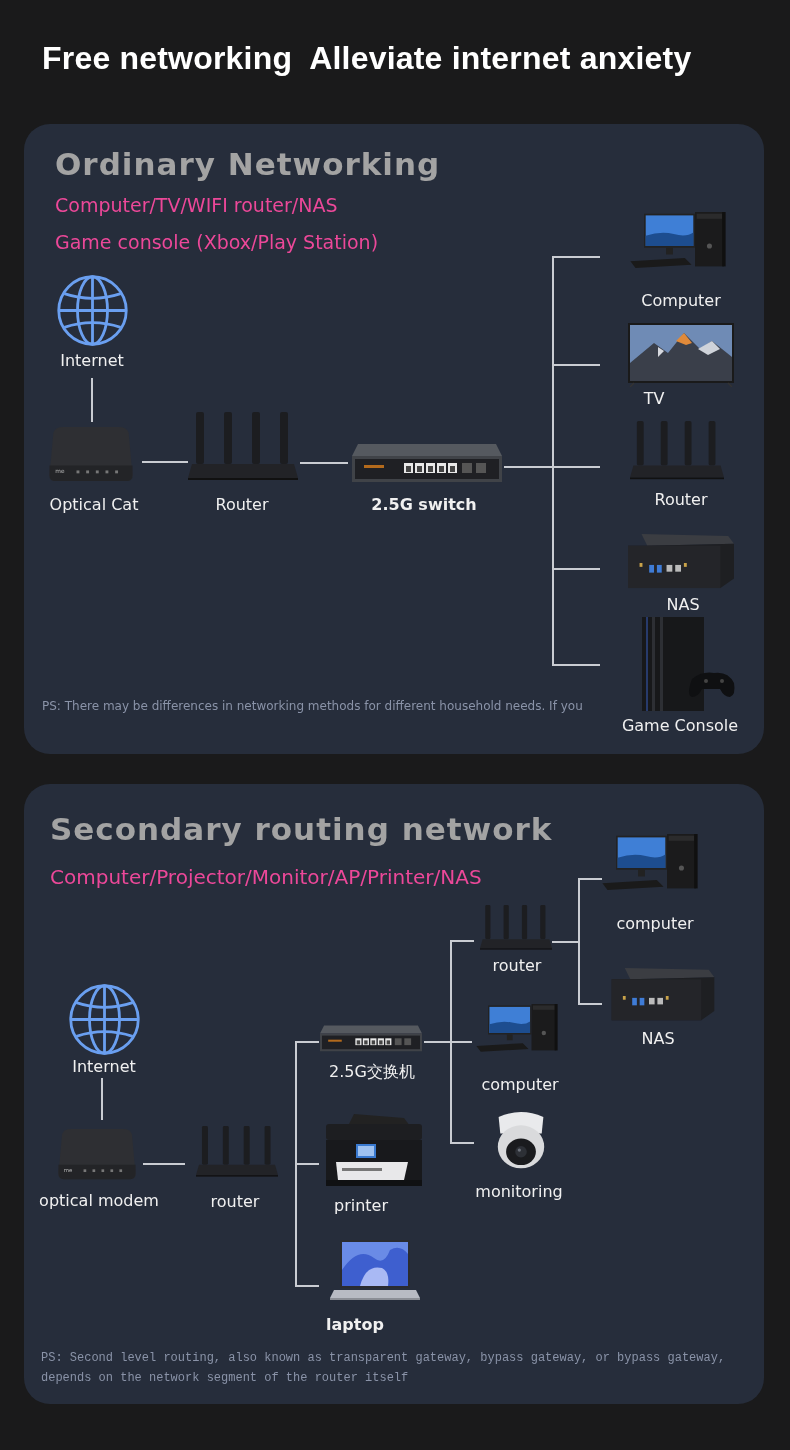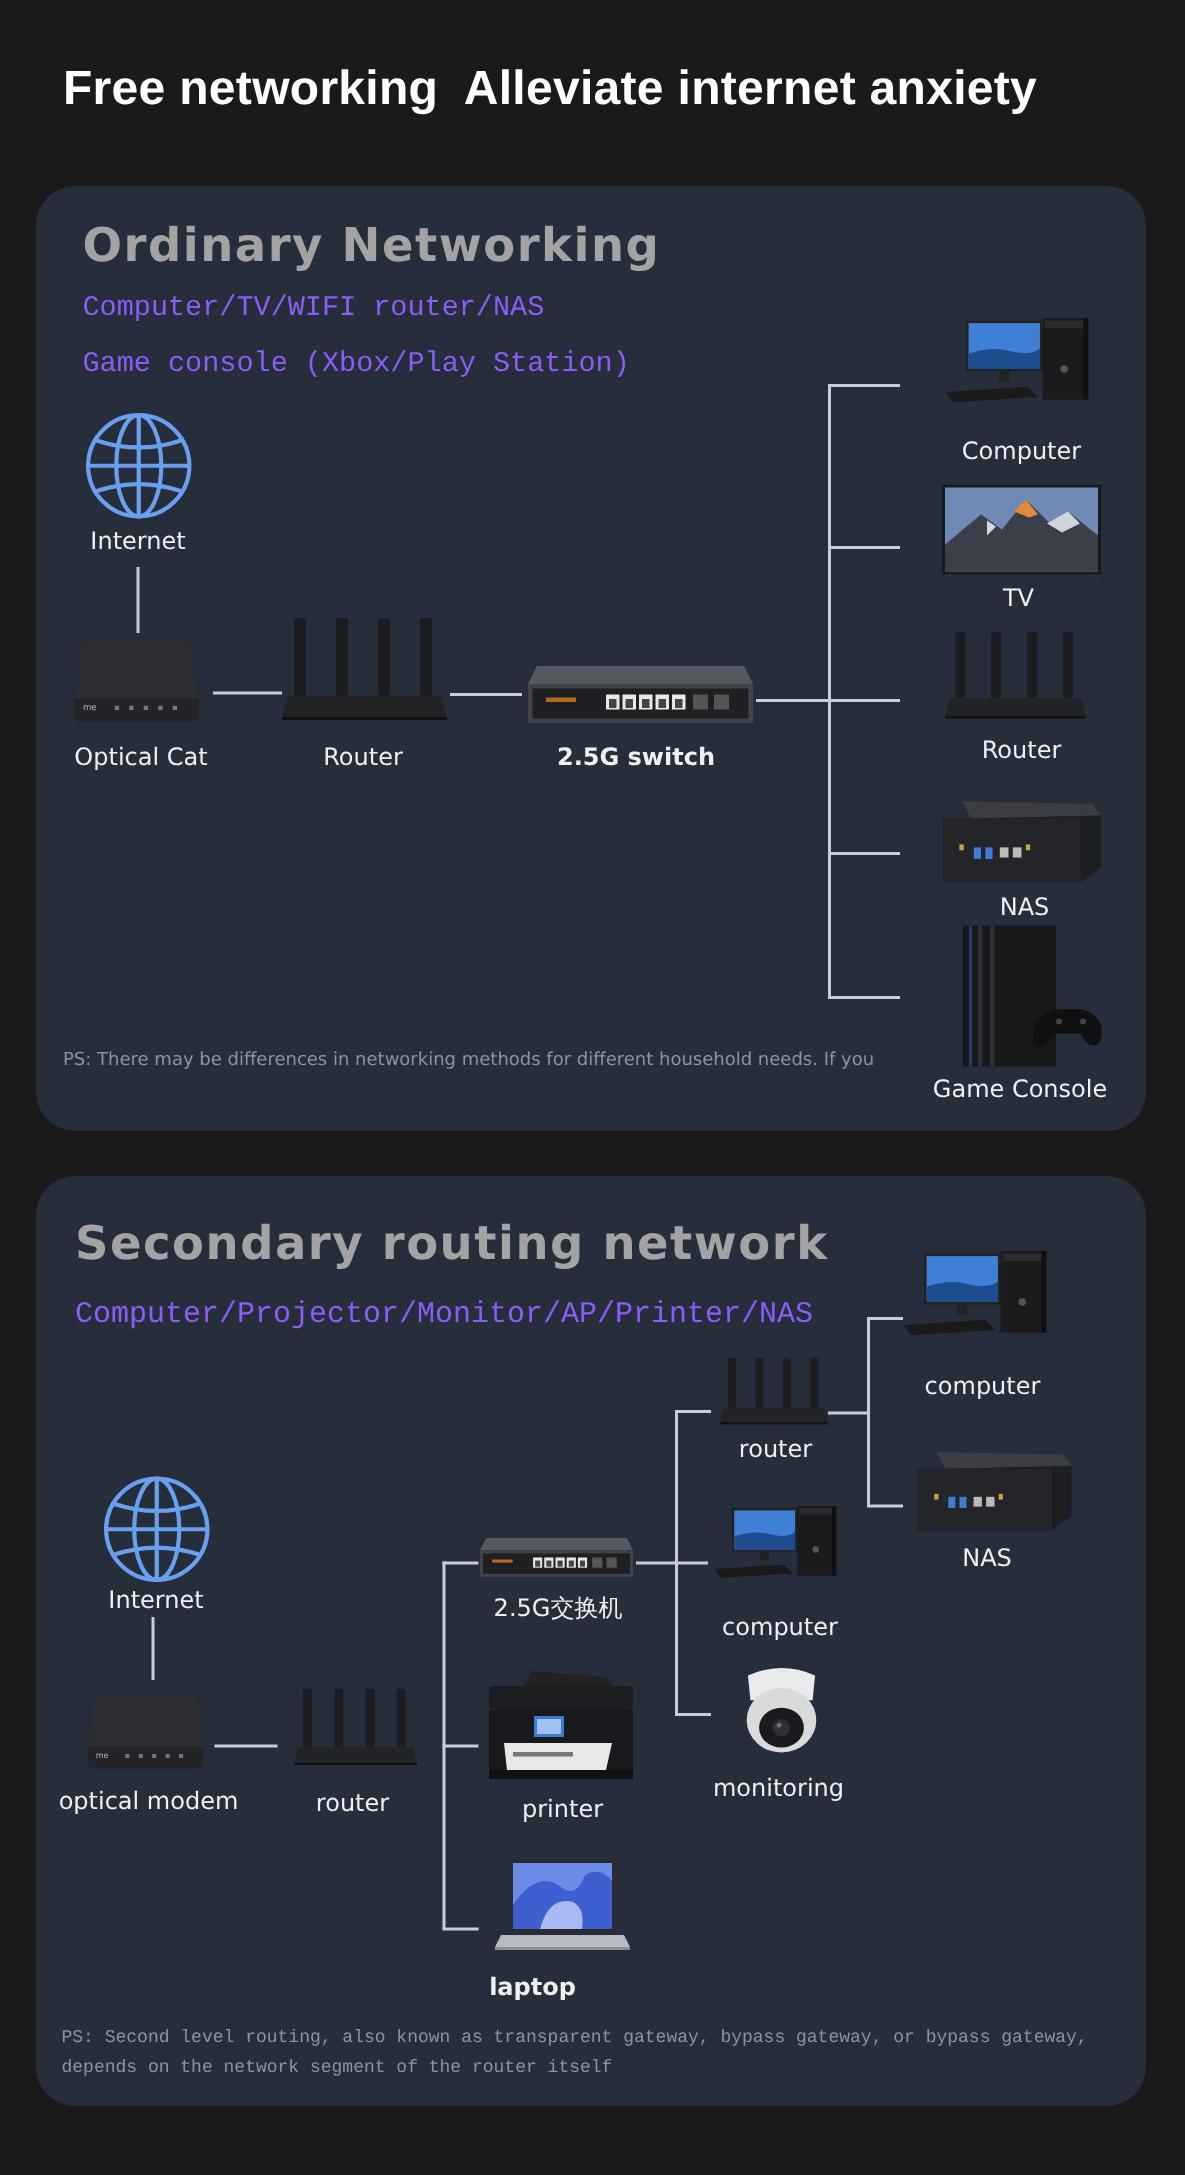--- a/index.html
+++ b/index.html
@@ -3,21 +3,21 @@
 <meta charset="utf-8">
 <style>
   html,body{margin:0;padding:0;}
   body{width:790px;height:1450px;background:#1a1a1b;position:relative;overflow:hidden;font-family:"DejaVu Sans","Liberation Sans",sans-serif;color:#fff;}
   .abs{position:absolute;}
   .headline{left:42px;top:40px;font-size:32px;font-weight:bold;color:#fff;white-space:pre;letter-spacing:0.2px;font-family:"Liberation Sans","DejaVu Sans",sans-serif;}
   .panel{position:absolute;left:24px;width:740px;background:#262d3b;border-radius:26px;}
   .p1{top:124px;height:630px;}
   .p2{top:784px;height:620px;}
   .ptitle{font-size:31px;font-weight:bold;color:#a3a3a3;letter-spacing:1px;white-space:nowrap;}
-  .psub{font-size:19px;color:#8b5cf6;white-space:nowrap;font-family:Liberation Mono, monospace;}
+  .psub{font-size:19px;color:#ec4899;white-space:nowrap;}
   .lbl{font-size:16px;color:#f0f0f0;white-space:nowrap;text-align:center;transform:translateX(-50%);}
   .note{font-size:12px;color:#8a93a8;line-height:20px;white-space:nowrap;}
   .ln{position:absolute;background:#c9ccd2;}
   .h{height:2px;}
   .v{width:2px;}
   svg{position:absolute;overflow:visible;}
 </style>
 </head>
 <body>
 
@@ -192,21 +192,21 @@
 <div class="abs lbl" style="left:424px;top:495px;font-weight:bold;">2.5G switch</div>
 
 <svg style="left:620px;top:212px;" width="116" height="68">
     <use href="#computer" width="116" height="68"></use>
   </svg>
 <div class="abs lbl" style="left:681px;top:291px;">Computer</div>
 
 <svg style="left:628px;top:323px;" width="106" height="64">
     <use href="#tv" width="106" height="64"></use>
   </svg>
-<div class="abs lbl" style="left:679px;top:389px;">TV</div>
+<div class="abs lbl" style="left:654px;top:389px;">TV</div>
 
 <svg style="left:630px;top:420px;" width="94" height="62">
     <use href="#router" width="94" height="62"></use>
   </svg>
 <div class="abs lbl" style="left:681px;top:490px;">Router</div>
 
 <svg style="left:628px;top:534px;" width="106" height="58">
     <use href="#nas" width="106" height="58"></use>
   </svg>
 <div class="abs lbl" style="left:683px;top:595px;">NAS</div>
@@ -255,21 +255,21 @@
 <div class="abs lbl" style="left:235px;top:1192px;">router</div>
 
 <svg style="left:320px;top:1025px;" width="102" height="28">
     <use href="#switch" width="102" height="28"></use>
   </svg>
 <div class="abs lbl" style="left:372px;top:1062px;">2.5G交换机</div>
 
 <svg style="left:324px;top:1114px;" width="100" height="76">
     <use href="#printer" width="100" height="76"></use>
   </svg>
-<div class="abs lbl" style="left:375px;top:1196px;text-align:center;">printer</div>
+<div class="abs lbl" style="left:361px;top:1196px;text-align:center;">printer</div>
 
 <svg style="left:330px;top:1240px;" width="90" height="62">
     <use href="#laptop" width="90" height="62"></use>
   </svg>
 <div class="abs lbl" style="left:355px;top:1315px;font-weight:bold;">laptop</div>
 
 <svg style="left:480px;top:905px;" width="72" height="46">
     <use href="#router" width="72" height="46"></use>
   </svg>
 <div class="abs lbl" style="left:517px;top:956px;">router</div>

